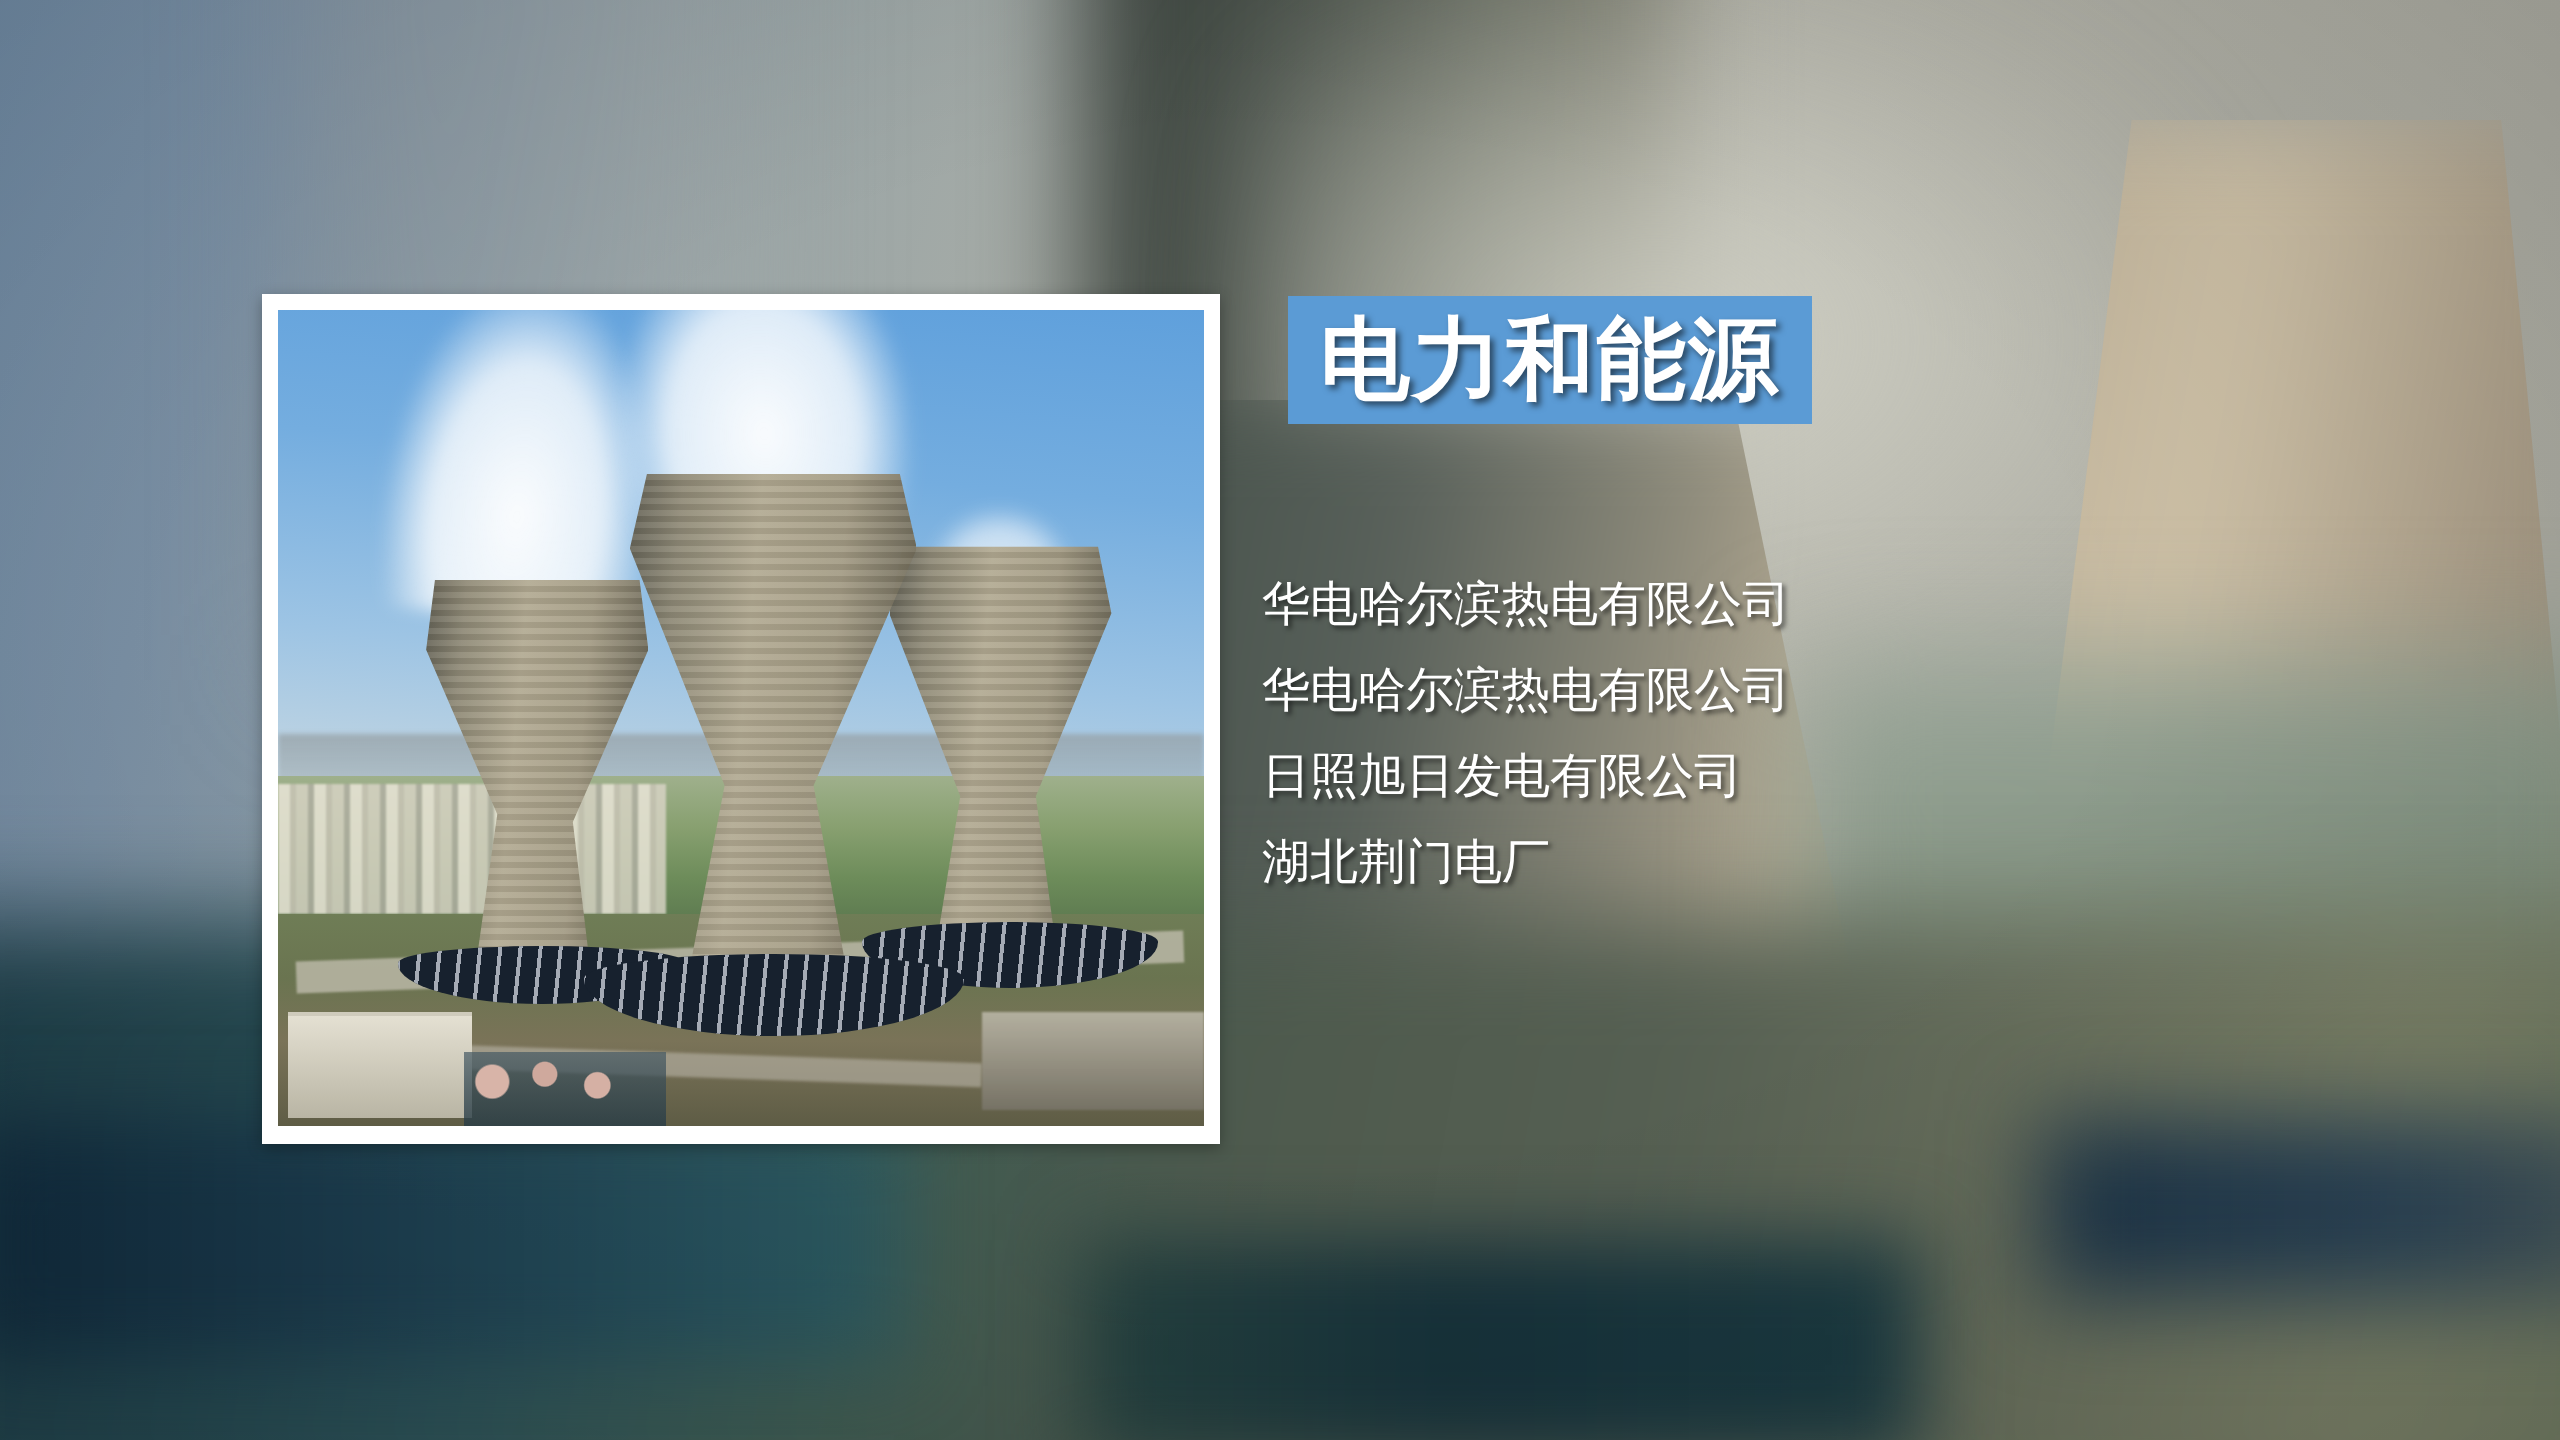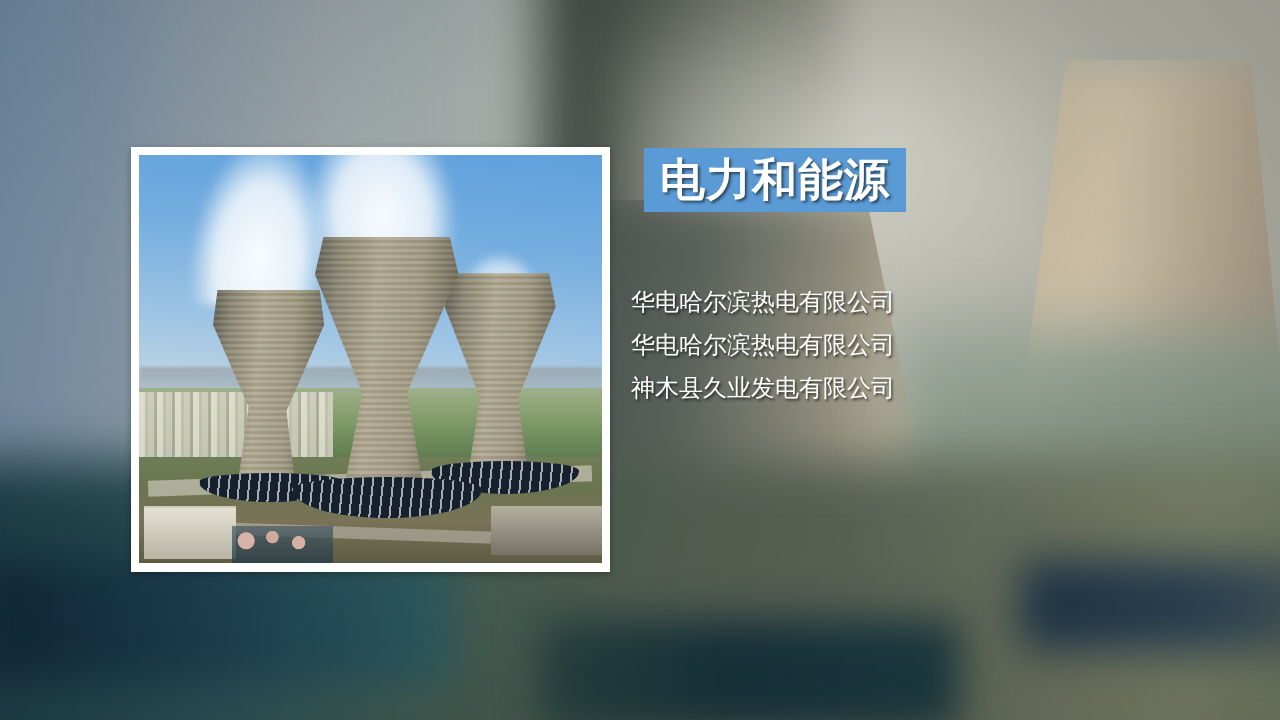--- a/index.html
+++ b/index.html
@@ -402,16 +402,17 @@
     </div>
   </div>
 
   <div class="title-band">
     <span class="title-text">电力和能源</span>
   </div>
 
   <div class="company-list">
     <div class="company-item">华电哈尔滨热电有限公司</div>
     <div class="company-item">华电哈尔滨热电有限公司</div>
-    <div class="company-item">神木县久业发电有限公司</div>
+    <div class="company-item">日照旭日发电有限公司</div>
+    <div class="company-item">湖北荆门电厂</div>
   </div>
 
 </div>
 
 </body></html>

